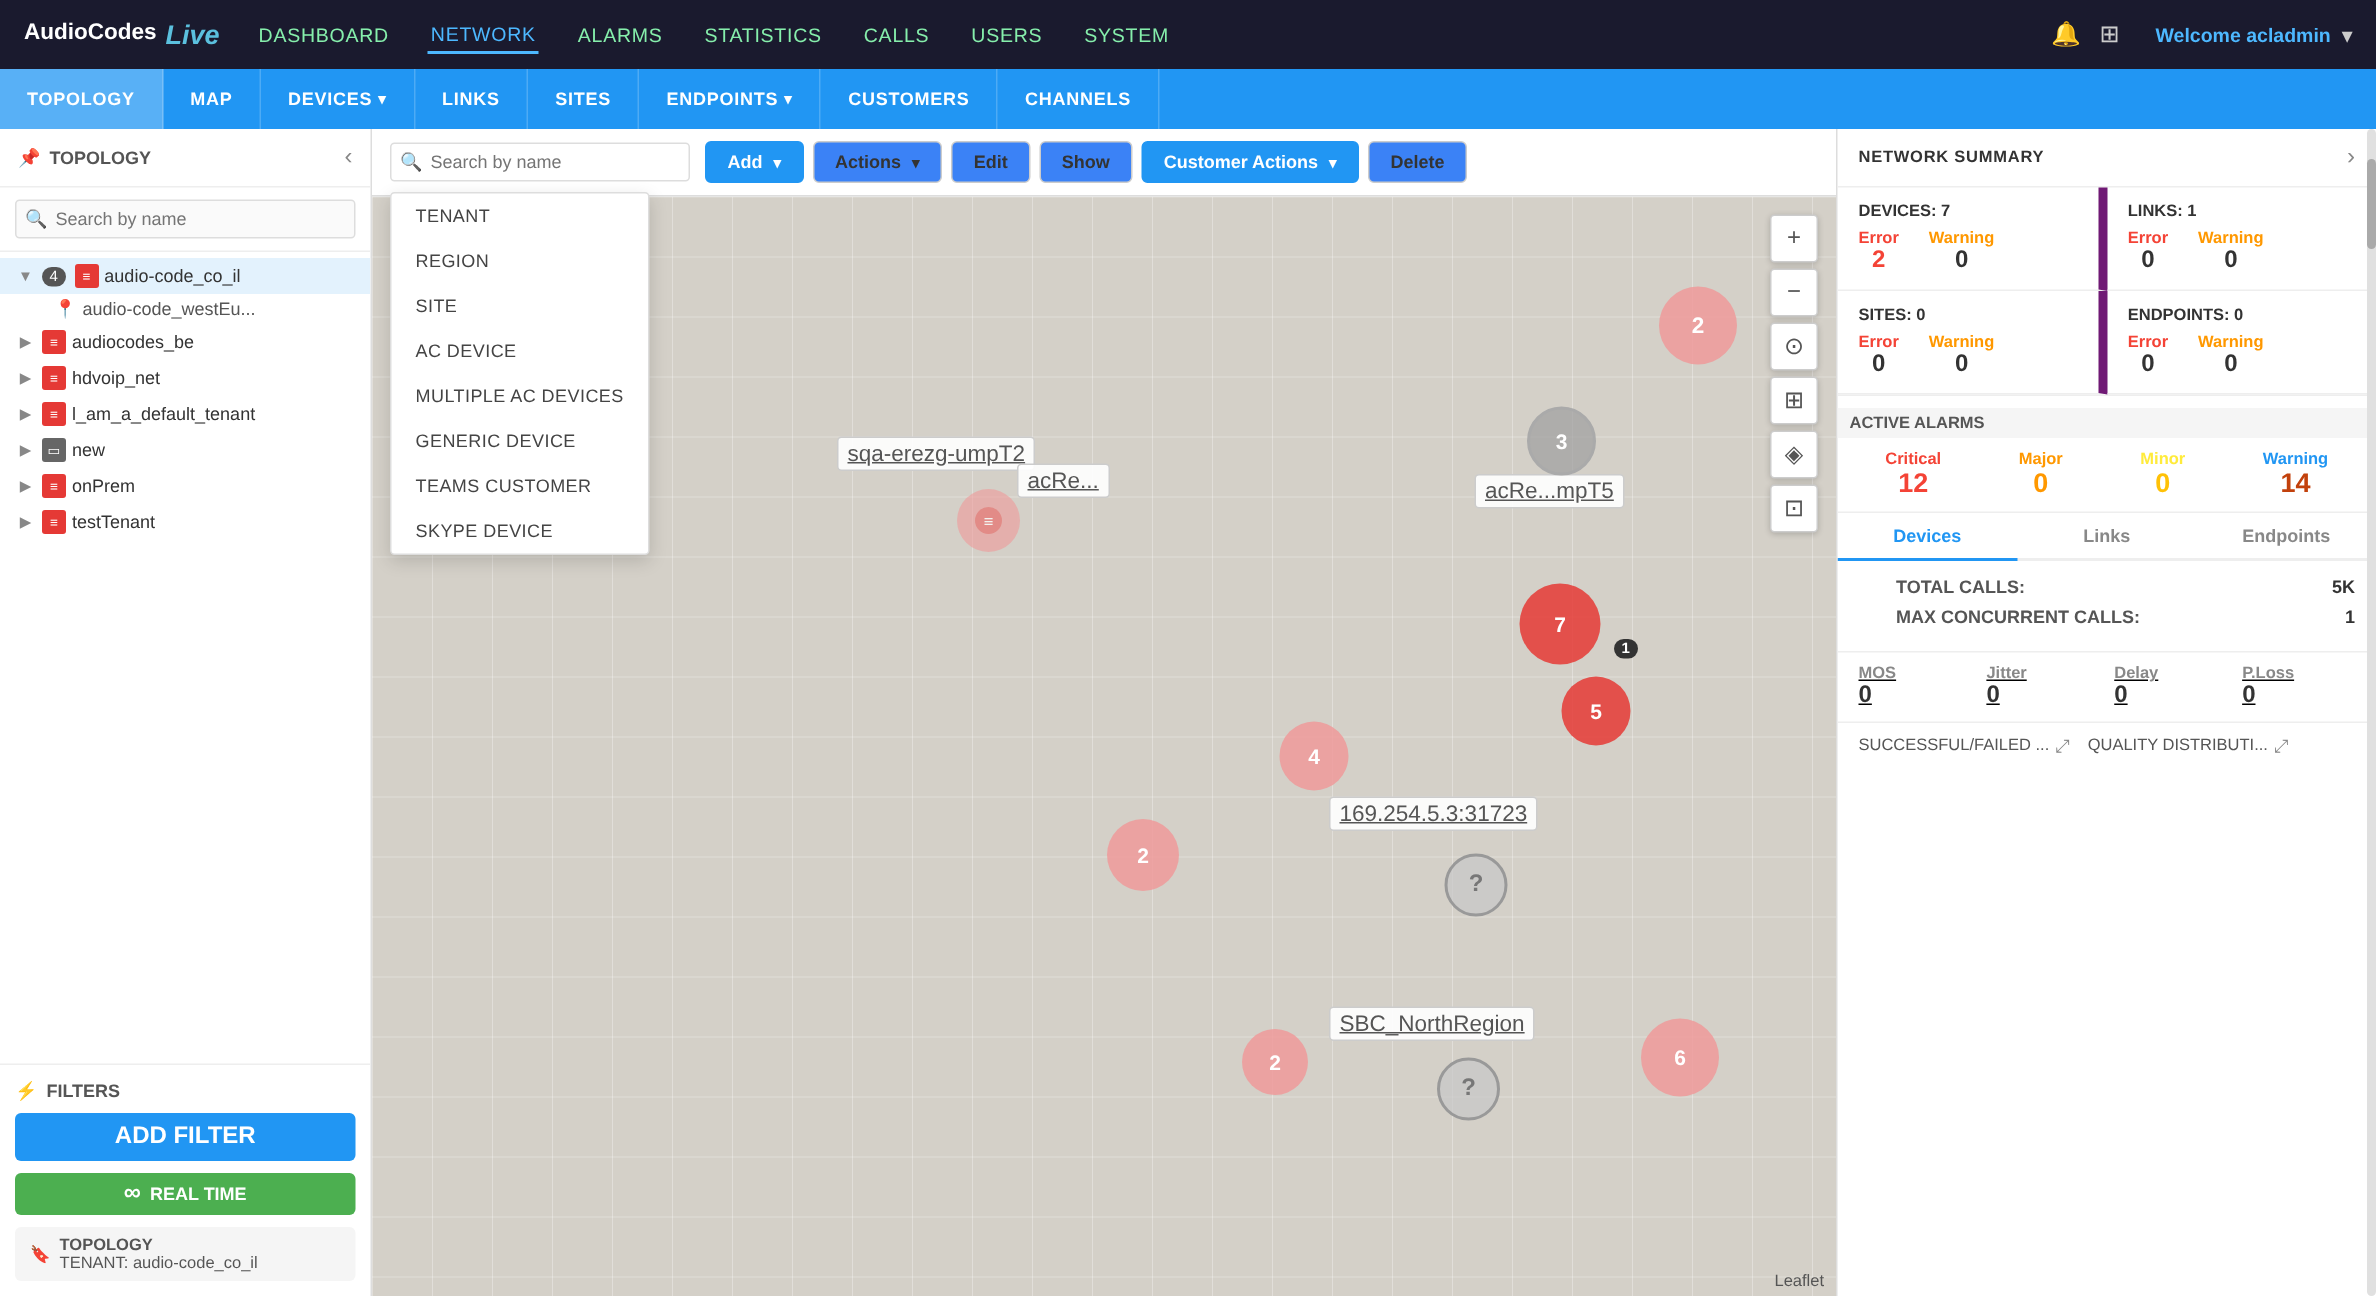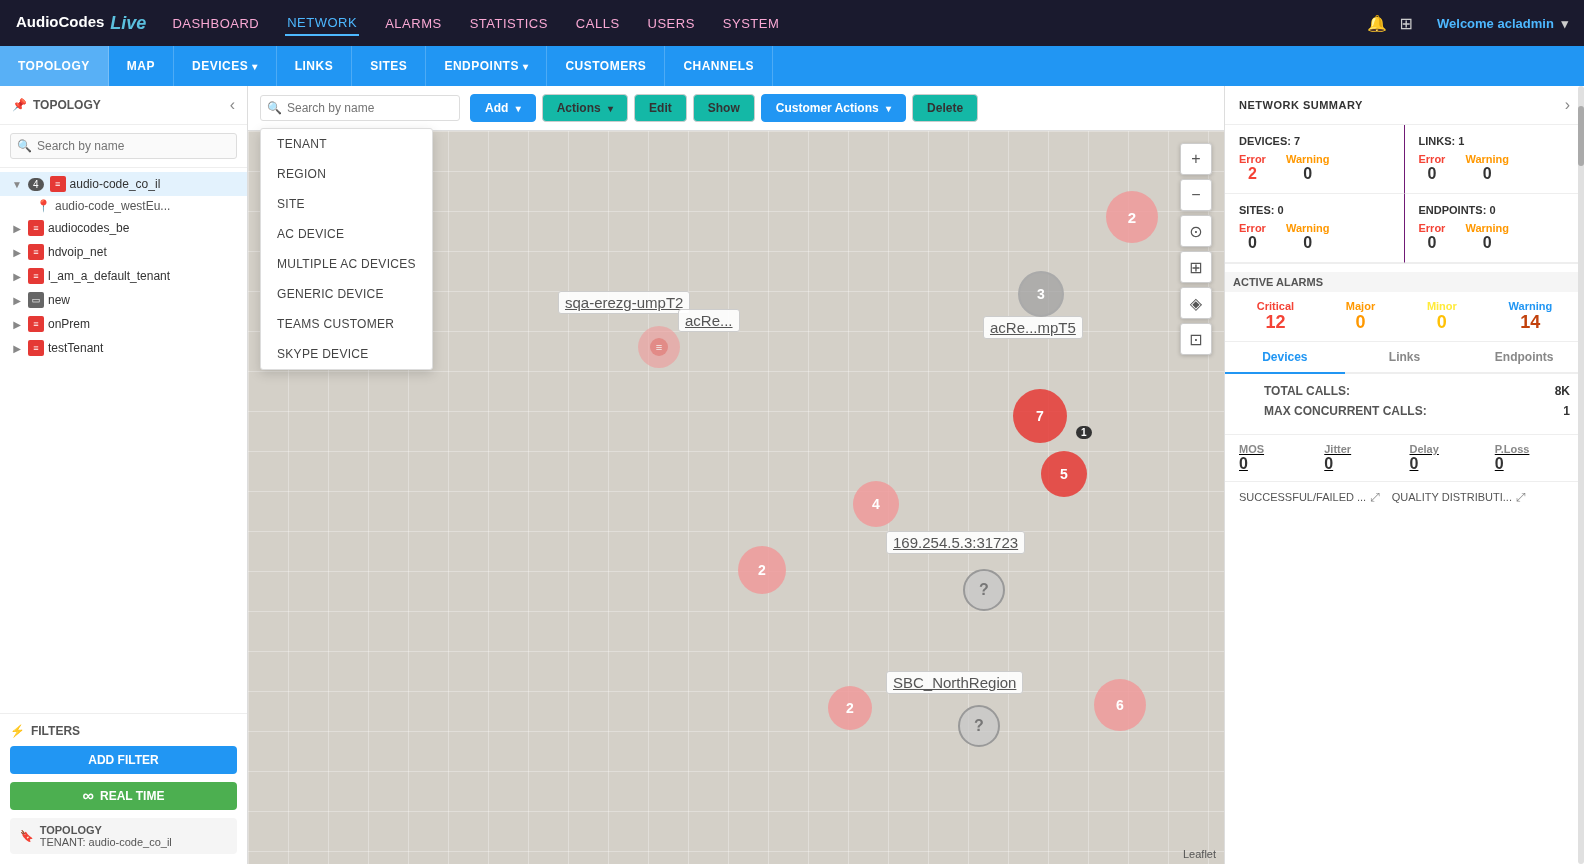--- a/index.html
+++ b/index.html
@@ -22,21 +22,21 @@
       font-size: 15px;
       font-weight: bold;
       white-space: nowrap;
     }
     .top-nav .logo span.live {
       font-style: italic;
       color: #5bc0de;
       font-size: 18px;
     }
     .top-nav a {
-      color: #f9a8d4;
+      color: #86efac;
       text-decoration: none;
       font-size: 13px;
       font-weight: 500;
       letter-spacing: 0.5px;
       padding: 4px 2px;
     }
     .top-nav a.active {
       color: #4db8ff;
       border-bottom: 2px solid #4db8ff;
     }
@@ -217,21 +217,21 @@
       font-weight: 600;
       color: #555;
       margin-bottom: 8px;
     }
     .add-filter-btn {
       background: #2196f3;
       color: white;
       border: none;
       border-radius: 4px;
       padding: 7px 12px;
-      font-size: 12px;
+      font-size: 16px;
       font-weight: 600;
       cursor: pointer;
       width: 100%;
       text-align: center;
     }
     .realtime-badge {
       background: #4caf50;
       color: white;
       border-radius: 4px;
       padding: 5px 12px;
@@ -296,21 +296,21 @@
       color: #aaa;
       font-size: 12px;
     }
     .btn {
       padding: 6px 14px;
       border-radius: 4px;
       font-size: 12px;
       font-weight: 600;
       cursor: pointer;
       border: 1px solid #ccc;
-      background: #14b8a6;
+      background: #3b82f6;
       color: #333;
     }
     .btn.btn-primary {
       background: #2196f3;
       color: white;
       border-color: #2196f3;
     }
     .btn .chevron { margin-left: 4px; font-size: 10px; }
     .btn.btn-customer {
       background: #2196f3;
@@ -463,21 +463,21 @@
       font-size: 16px;
     }
 
     .summary-grid {
       display: grid;
       grid-template-columns: 1fr 1fr;
       border-bottom: 1px solid #eee;
     }
     .summary-card {
       padding: 10px 14px;
-      border-right: 1px solid #701a75;
+      border-right: 6px solid #701a75;
       border-bottom: 1px solid #eee;
     }
     .summary-card:nth-child(2n) { border-right: none; }
     .summary-card .card-title {
       font-size: 11px;
       font-weight: 600;
       color: #333;
       margin-bottom: 6px;
     }
     .summary-card .err-warn-row {
@@ -892,21 +892,21 @@
 
     <div class="tabs-row">
       <div class="tab-item active">Devices</div>
       <div class="tab-item">Links</div>
       <div class="tab-item">Endpoints</div>
     </div>
 
     <div class="calls-info">
       <div class="row">
         <span class="key">TOTAL CALLS:</span>
-        <span class="val">8K</span>
+        <span class="val">5K</span>
       </div>
       <div class="row">
         <span class="key">MAX CONCURRENT CALLS:</span>
         <span class="val">1</span>
       </div>
     </div>
 
     <div class="quality-row">
       <div class="quality-col">
         <div class="q-label">MOS</div>

